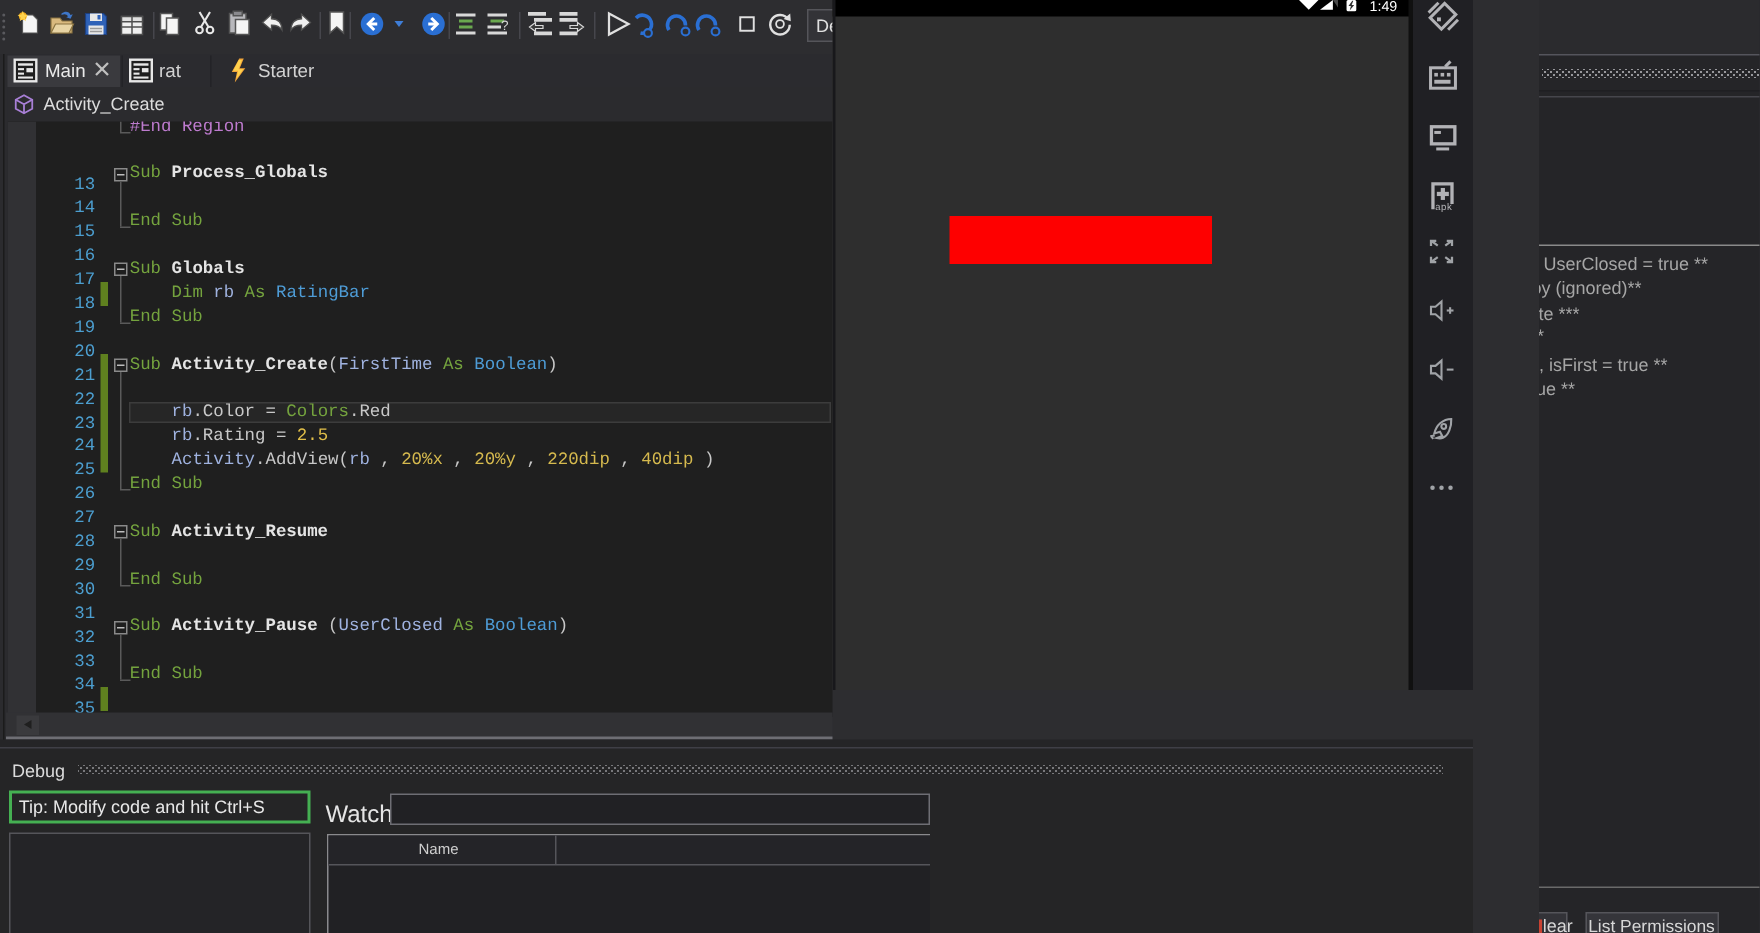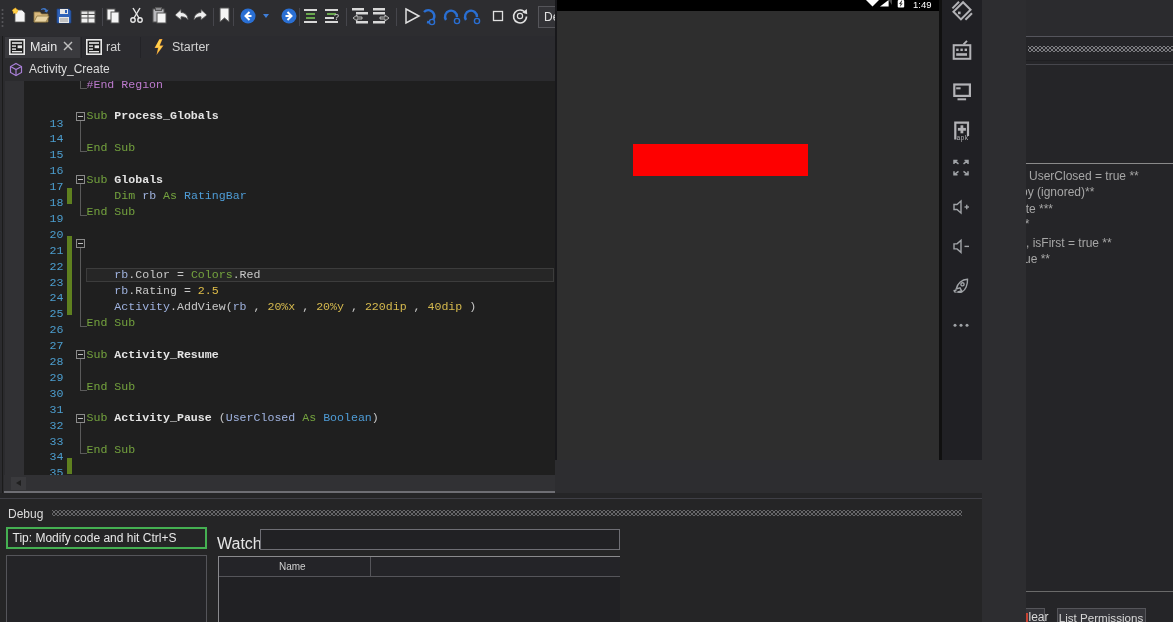--- a/index.html
+++ b/index.html
@@ -252,20 +252,21 @@
 <div class="ln mono" style="top:329.95px;">34</div>
 <div class="ln mono" style="top:345.85px;">35</div>
 <div class="ln mono" style="top:361.75px;">36</div>
 <div class="ln mono" style="top:377.65px;">37</div>
 <div class="cl mono" style="top:-3.95px;"><span class="pp">#End Region</span></div>
 <div class="cl mono" style="top:27.85px;"><span class="kw">Sub </span><span class="bw">Process_Globals</span></div>
 <div class="cl mono" style="top:59.65px;"><span class="kw">End Sub</span></div>
 <div class="cl mono" style="top:91.45px;"><span class="kw">Sub </span><span class="bw">Globals</span></div>
 <div class="cl mono" style="top:107.35px;">    <span class="kw">Dim</span><span class="pl"> </span><span class="ob">rb</span><span class="pl"> </span><span class="kw">As</span><span class="pl"> </span><span class="ty">RatingBar</span></div>
 <div class="cl mono" style="top:123.25px;"><span class="kw">End Sub</span></div>
+<div class="cl mono" style="top:155.05px;"><span class="kw">Sub </span><span class="bw">Activity_Create</span><span class="pl">(</span><span class="ob">FirstTime</span><span class="pl"> </span><span class="kw">As</span><span class="pl"> </span><span class="ty">Boolean</span><span class="pl">)</span></div>
 <div class="cl mono" style="top:186.85px;">    <span class="ob">rb</span><span class="pl">.Color = </span><span class="kw">Colors</span><span class="pl">.Red</span></div>
 <div class="cl mono" style="top:202.75px;">    <span class="ob">rb</span><span class="pl">.Rating = </span><span class="n2">2.5</span></div>
 <div class="cl mono" style="top:218.65px;">    <span class="ob">Activity</span><span class="pl">.AddView(</span><span class="ob">rb</span><span class="pl"> , </span><span class="n3">20%x</span><span class="pl"> , </span><span class="n3">20%y</span><span class="pl"> , </span><span class="n3">220dip</span><span class="pl"> , </span><span class="n3">40dip</span><span class="pl"> )</span></div>
 <div class="cl mono" style="top:234.55px;"><span class="kw">End Sub</span></div>
 <div class="cl mono" style="top:266.35px;"><span class="kw">Sub </span><span class="bw">Activity_Resume</span></div>
 <div class="cl mono" style="top:298.15px;"><span class="kw">End Sub</span></div>
 <div class="cl mono" style="top:329.95px;"><span class="kw">Sub </span><span class="bw">Activity_Pause </span><span class="pl">(</span><span class="ob">UserClosed</span><span class="pl"> </span><span class="kw">As</span><span class="pl"> </span><span class="ty">Boolean</span><span class="pl">)</span></div>
 <div class="cl mono" style="top:361.75px;"><span class="kw">End Sub</span></div>
 <div class="fv" style="top:0px;height:7.0px;"></div>
 <div class="fh" style="top:7.0px;"></div>

